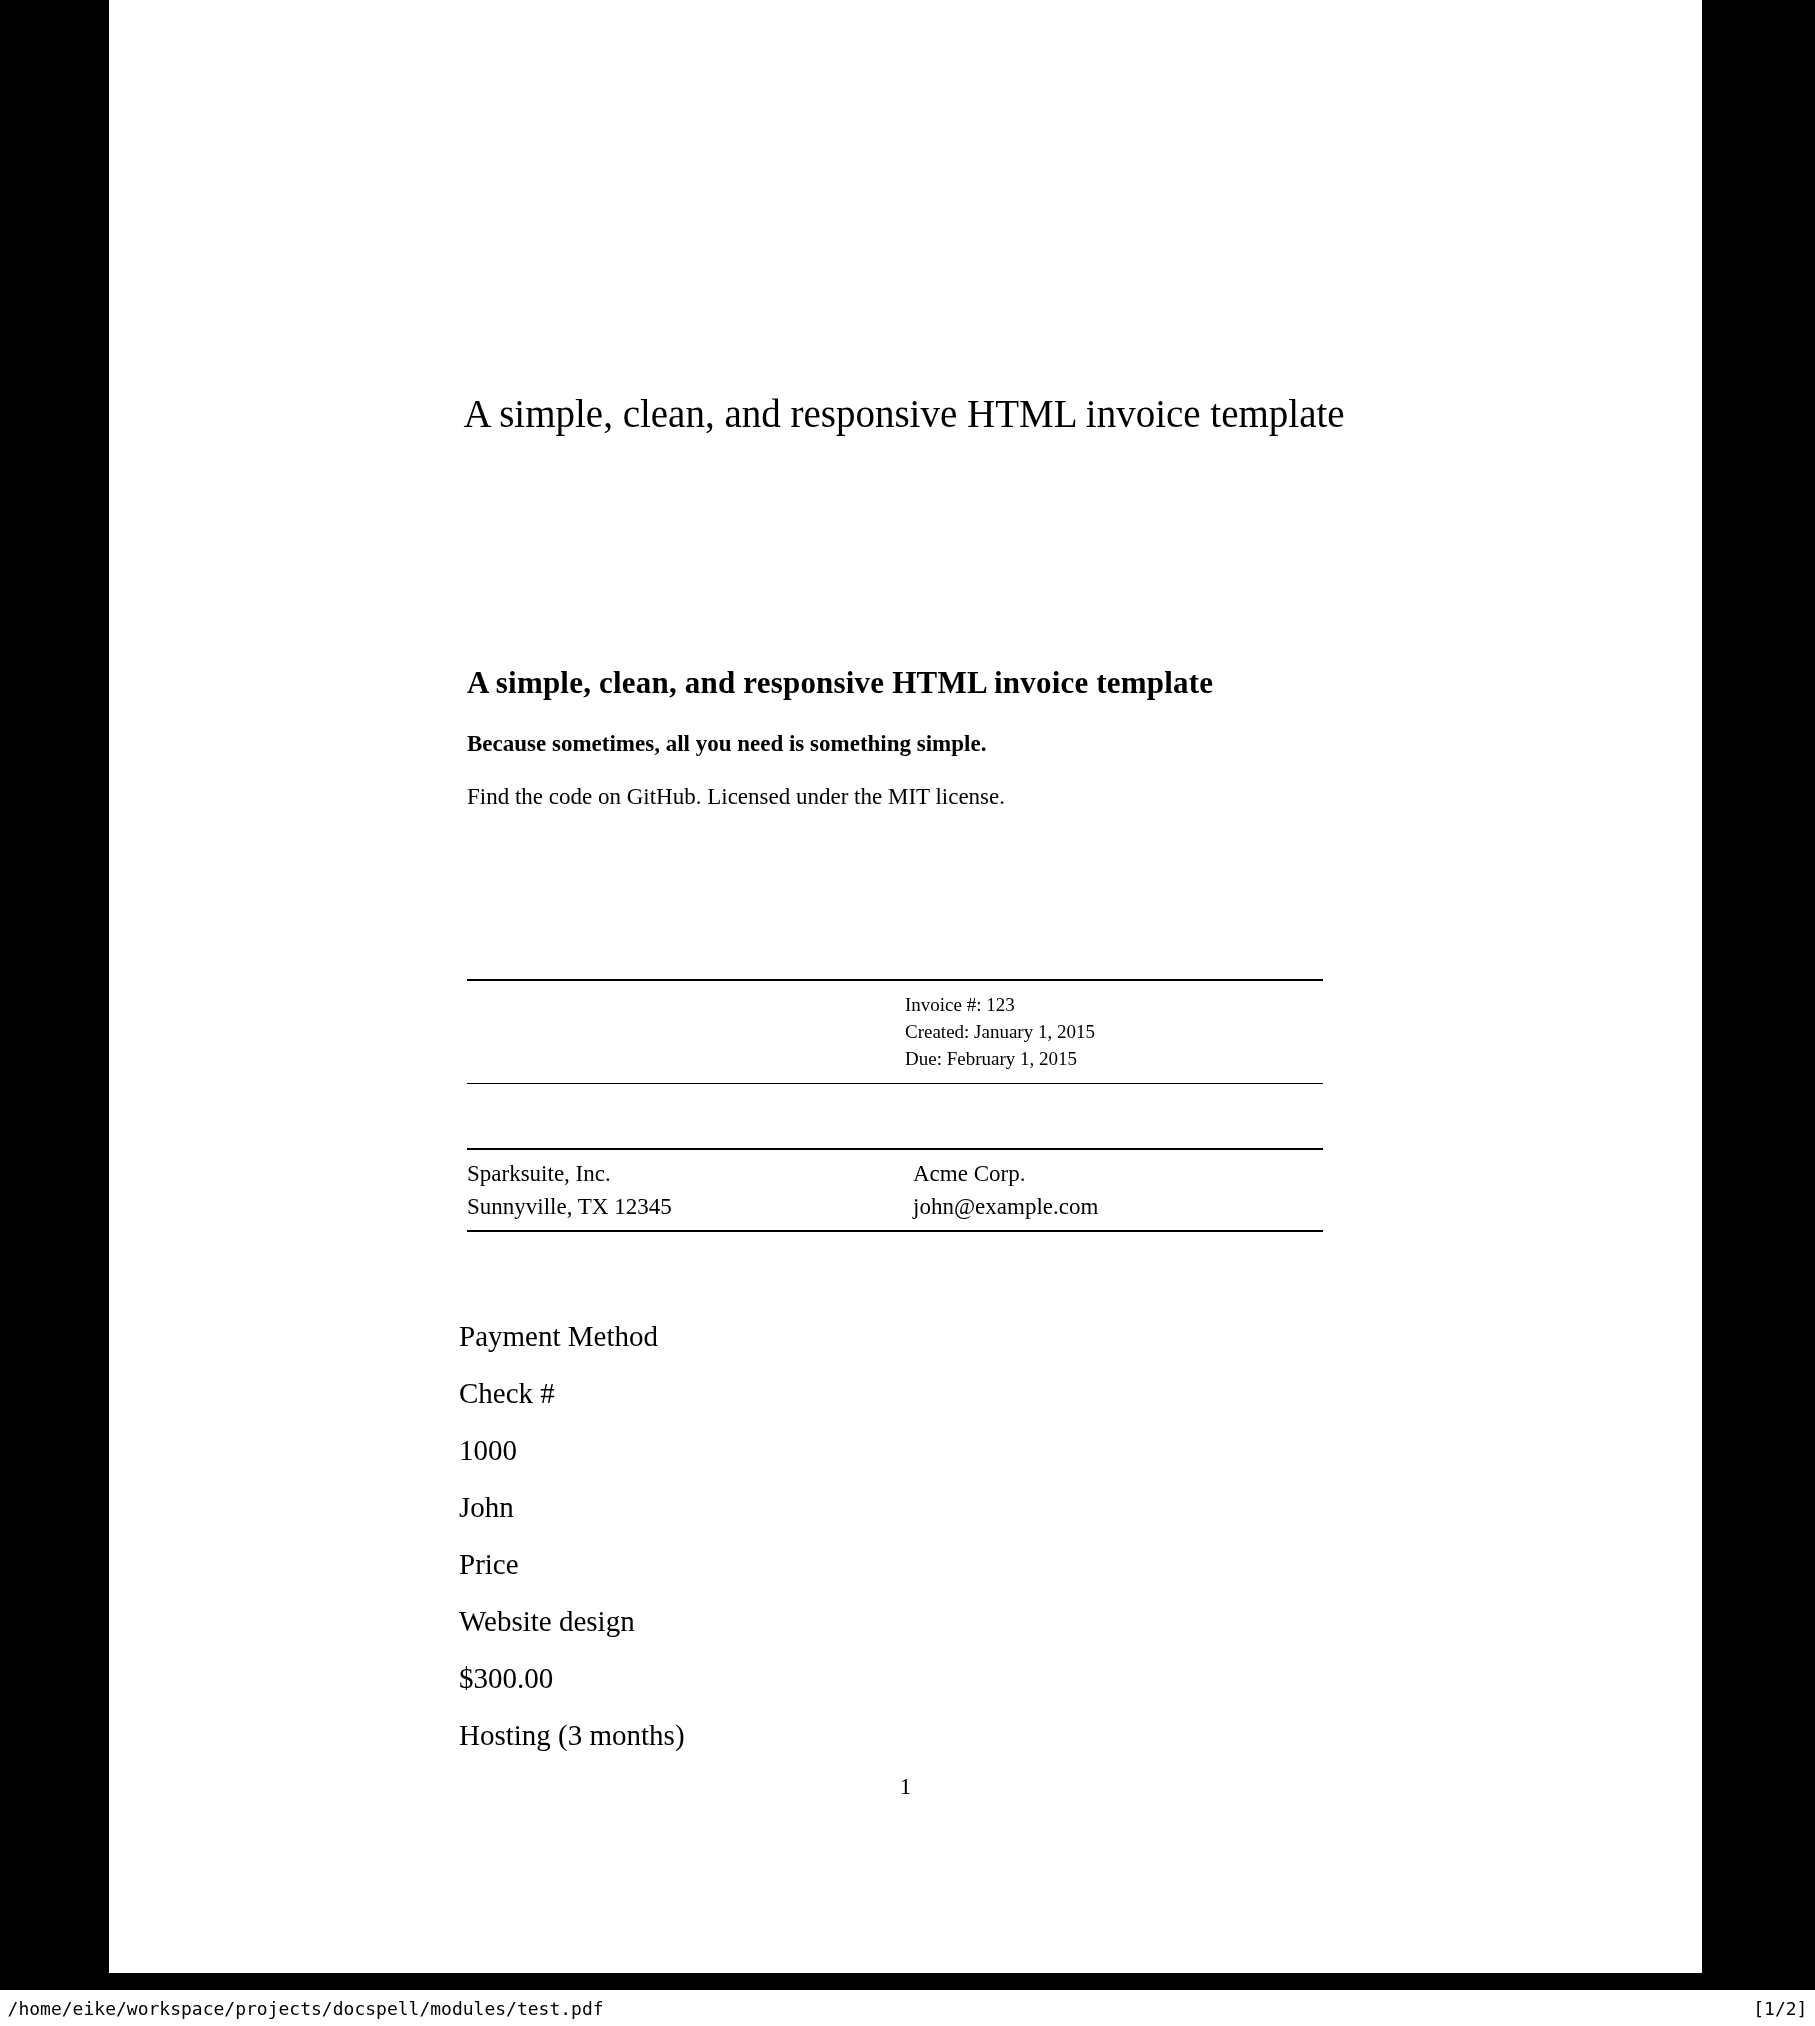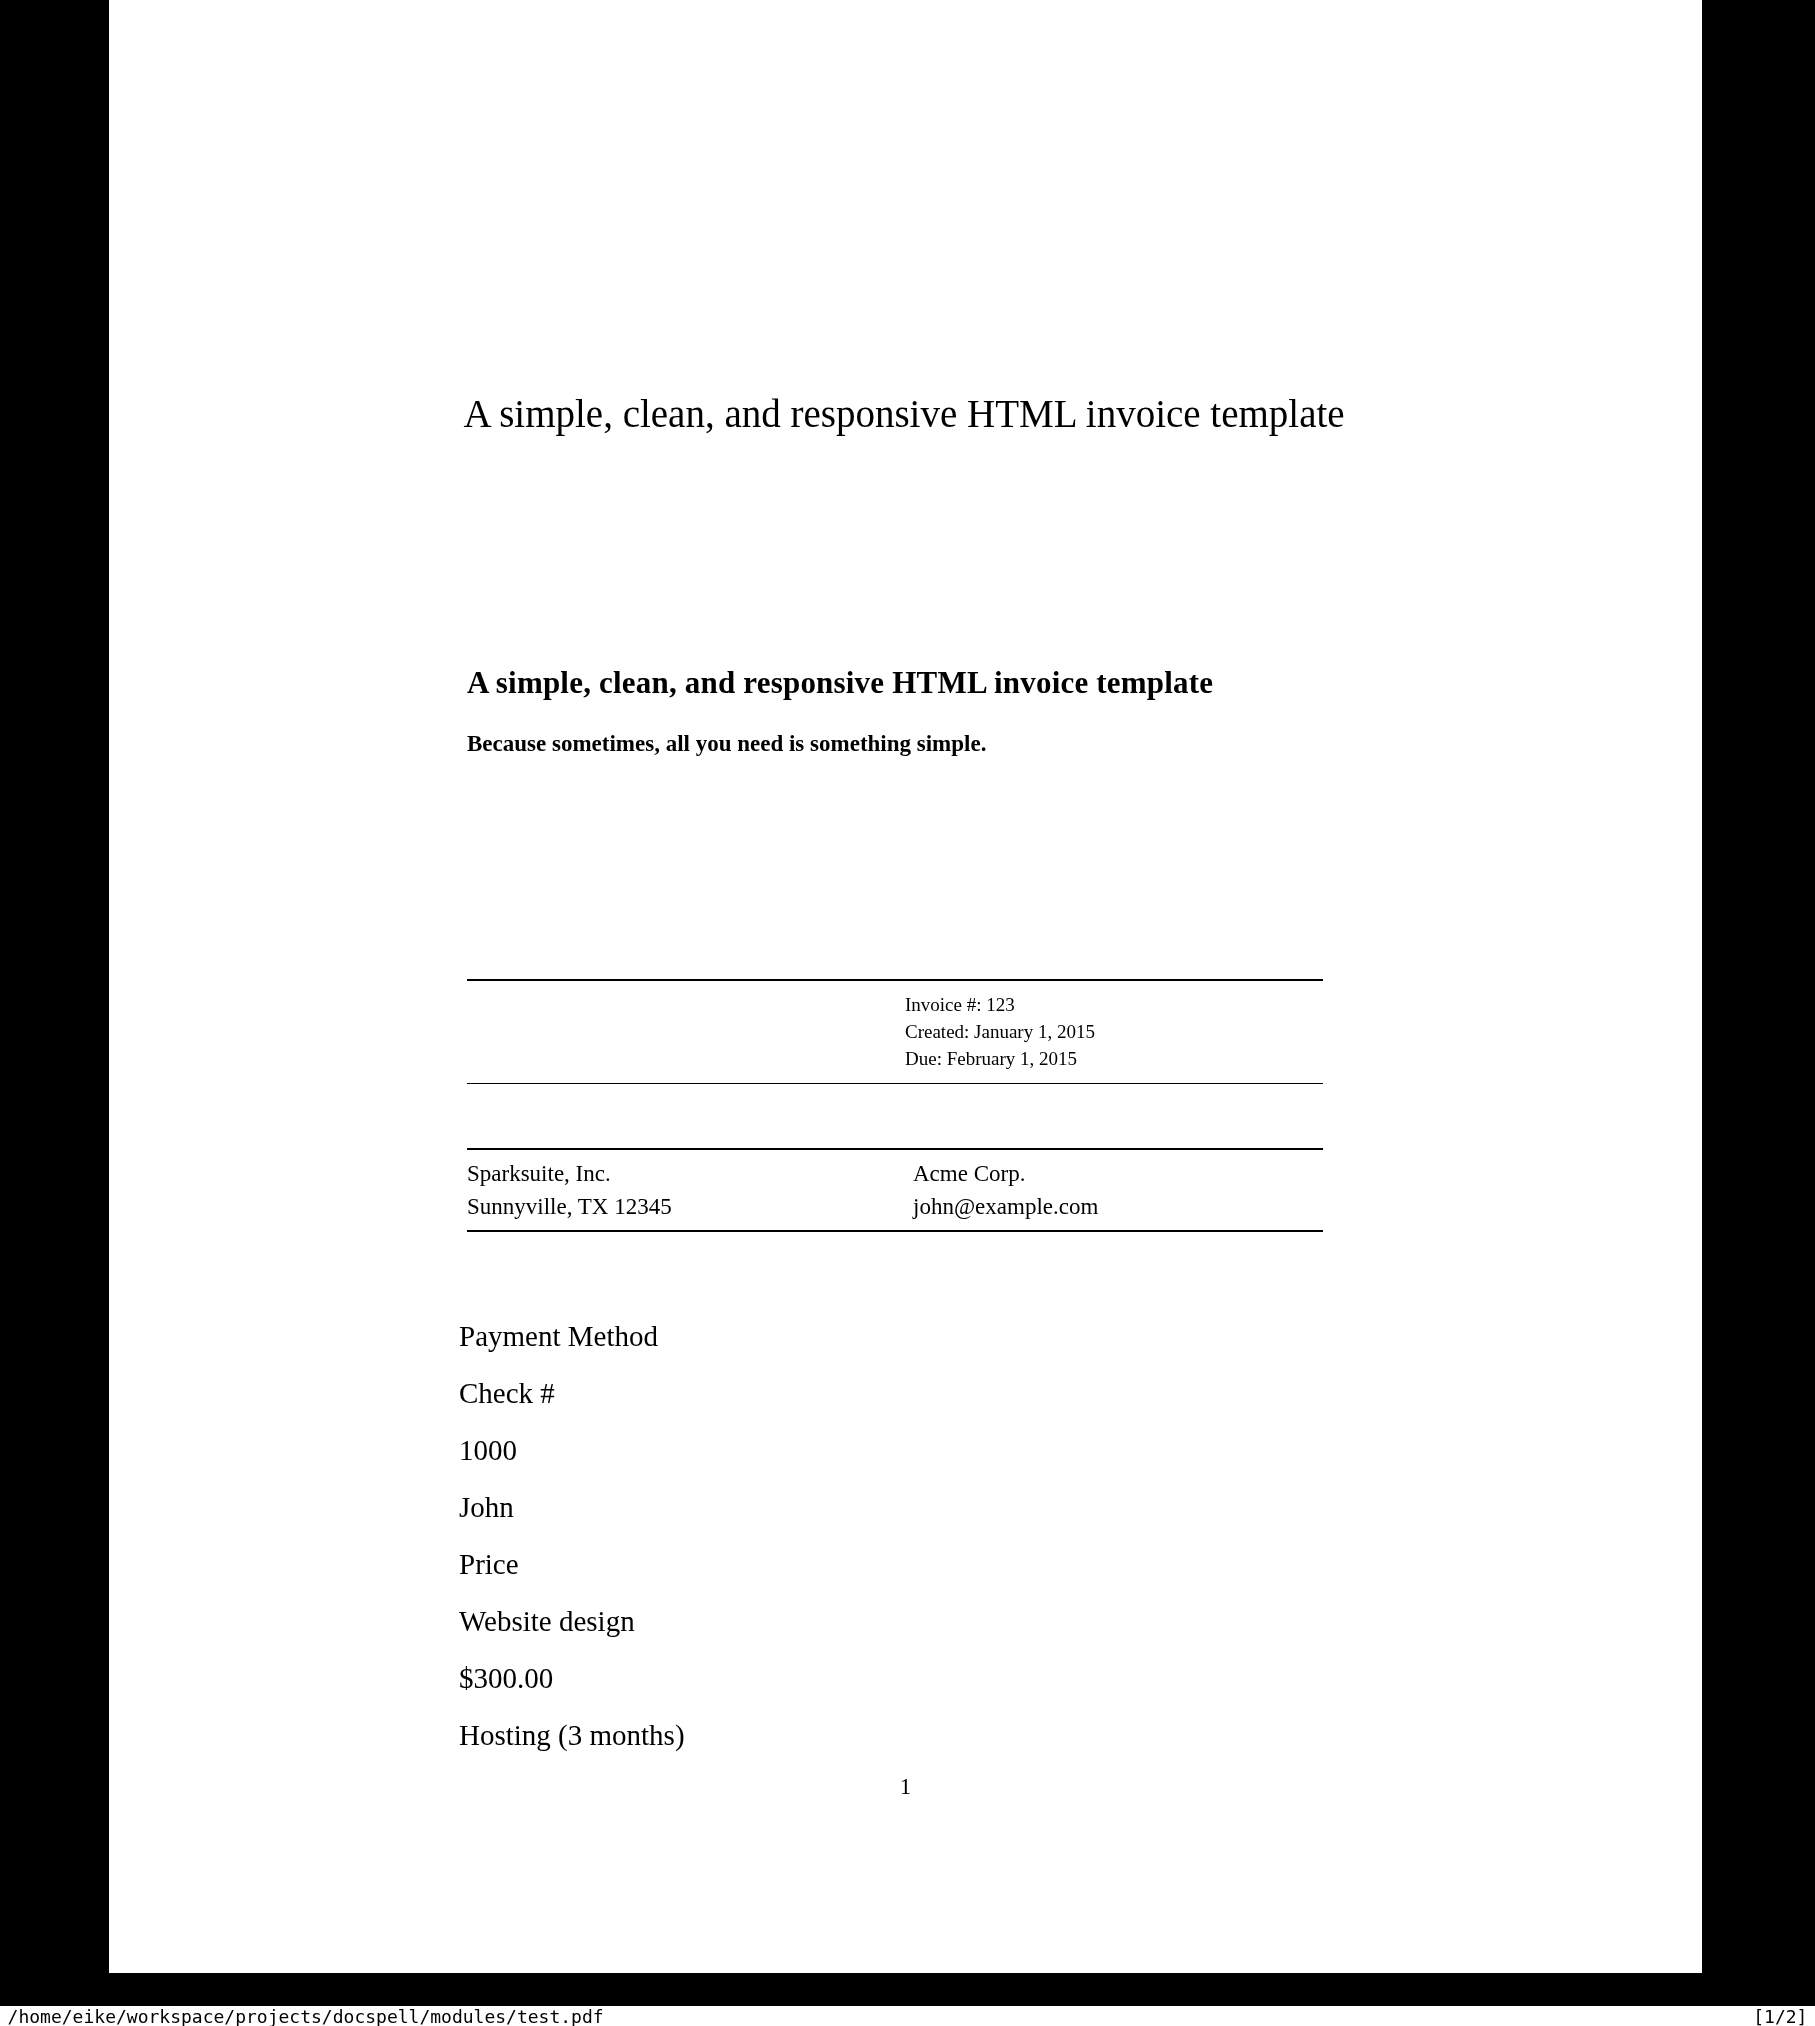--- a/index.html
+++ b/index.html
@@ -163,21 +163,21 @@
     font-size: 23px;
     color: #000000;
   }
 
   
   #statusbar {
     position: absolute;
     left: 0;
     bottom: 0;
     width: 1815px;
-    height: 20px;
+    height: 36px;
     background: #ffffff;
     color: #000000;
     font-family: "DejaVu Sans Mono", monospace;
     font-size: 18px;
     display: flex;
     align-items: center;
     justify-content: space-between;
     box-sizing: border-box;
     padding: 0 7.6px;
   }
@@ -196,20 +196,21 @@
 <div id="viewer">
 
   <div id="page">
     <div class="page-inner">
 
       <div class="doc-title">A simple, clean, and responsive HTML invoice template</div>
 
       <div class="body-block">
         <div class="h-section">A simple, clean, and responsive HTML invoice template</div>
         <div class="h-tagline">Because sometimes, all you need is something simple.</div>
+        <div class="p-normal">Find the code on GitHub. Licensed under the MIT license.</div>
       </div>
 
       <div class="meta-table">
         <div class="rule"></div>
         <div class="meta-rows">
           <div class="meta-row">
             <div class="meta-left"></div>
             <div class="meta-right">Invoice #: 123</div>
           </div>
           <div class="meta-row">

